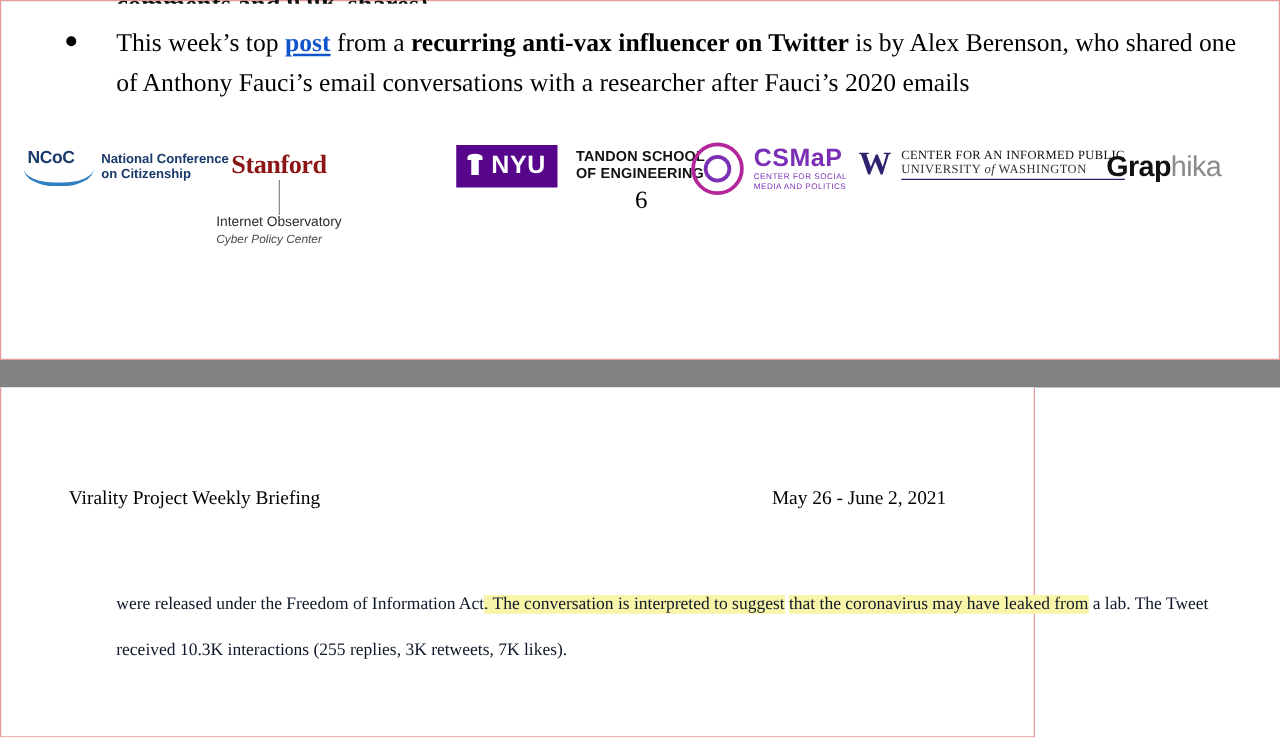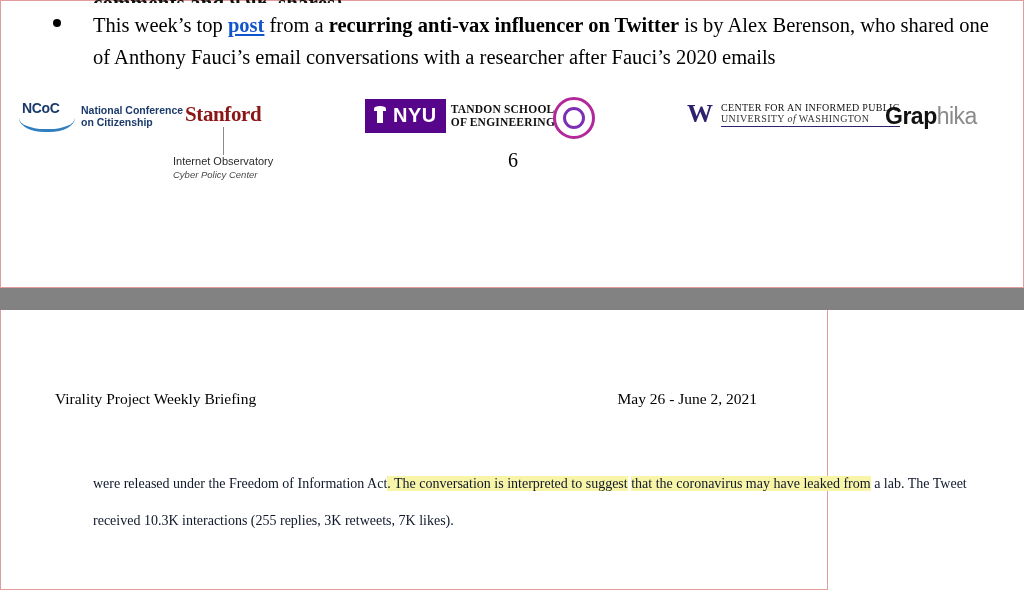--- a/index.html
+++ b/index.html
@@ -35,21 +35,21 @@
     font-size: 21px;
     font-weight: bold;
     color: #111;
     letter-spacing: 0.1px;
     height: 12px;
     overflow: hidden;
   }
   .bullet-block {
     position: absolute;
     left: 52px;
-    top: 8px;
+    top: 18px;
     width: 950px;
     font-family: Liberation Serif, serif;
   }
   .bullet-dot {
     position: absolute;
     left: 0px;
     top: 10px;
     width: 8px;
     height: 8px;
     background: #000;
@@ -65,21 +65,21 @@
   .link {
     color: #1155cc;
     text-decoration: underline;
     font-weight: bold;
   }
 
   
   .logo-strip {
     position: absolute;
     left: 0;
-    top: 96px;
+    top: 113px;
     width: 1024px;
     height: 44px;
   }
   .logo { position: absolute; display: flex; align-items: center; }
 
   
   .logo-ncoc { left: 18px; top: 1px; }
   .ncoc-mark {
     position: relative;
     width: 56px; height: 36px;
@@ -138,22 +138,22 @@
   }
   .nyu-torch:before {
     content: ""; position: absolute; left: 3px; top: 3px;
     width: 6px; height: 14px; background: #fff;
   }
   .nyu-torch:after {
     content: ""; position: absolute; left: 0px; top: 0px;
     width: 12px; height: 5px; background: #fff; border-radius: 50% 50% 0 0;
   }
   .nyu-sub {
-    margin-left: 5px;
-    font-family: Liberation Serif, serif;
+    margin-left: 15px;
+    font-family: Liberation Sans, sans-serif;
     font-size: 11.5px; font-weight: bold; color: #111;
     line-height: 13px; letter-spacing: 0.2px;
   }
 
   
   .logo-csmap { left: 552px; top: 0px; }
   .csmap-mark {
     width: 36px; height: 36px; border-radius: 50%;
     border: 3px solid #b4279b;
     position: relative; margin-right: 8px;
@@ -293,20 +293,25 @@
           <span>NYU</span>
         </div>
         <div class="nyu-sub">
           <div>TANDON SCHOOL</div>
           <div>OF ENGINEERING</div>
         </div>
       </div>
 
       <div class="logo logo-csmap">
         <div class="csmap-mark"></div>
+        <div>
+          <div class="csmap-word">CSMaP</div>
+          <div class="csmap-sub">CENTER FOR SOCIAL</div>
+          <div class="csmap-sub">MEDIA AND POLITICS</div>
+        </div>
       </div>
 
       <div class="logo logo-uw">
         <div class="uw-w">W</div>
         <div class="uw-text">
           <div class="uw-l1">CENTER FOR AN INFORMED PUBLIC</div>
           <div class="uw-l2"><span>UNIVERSITY </span><i>of</i><span> WASHINGTON</span></div>
         </div>
       </div>
 

